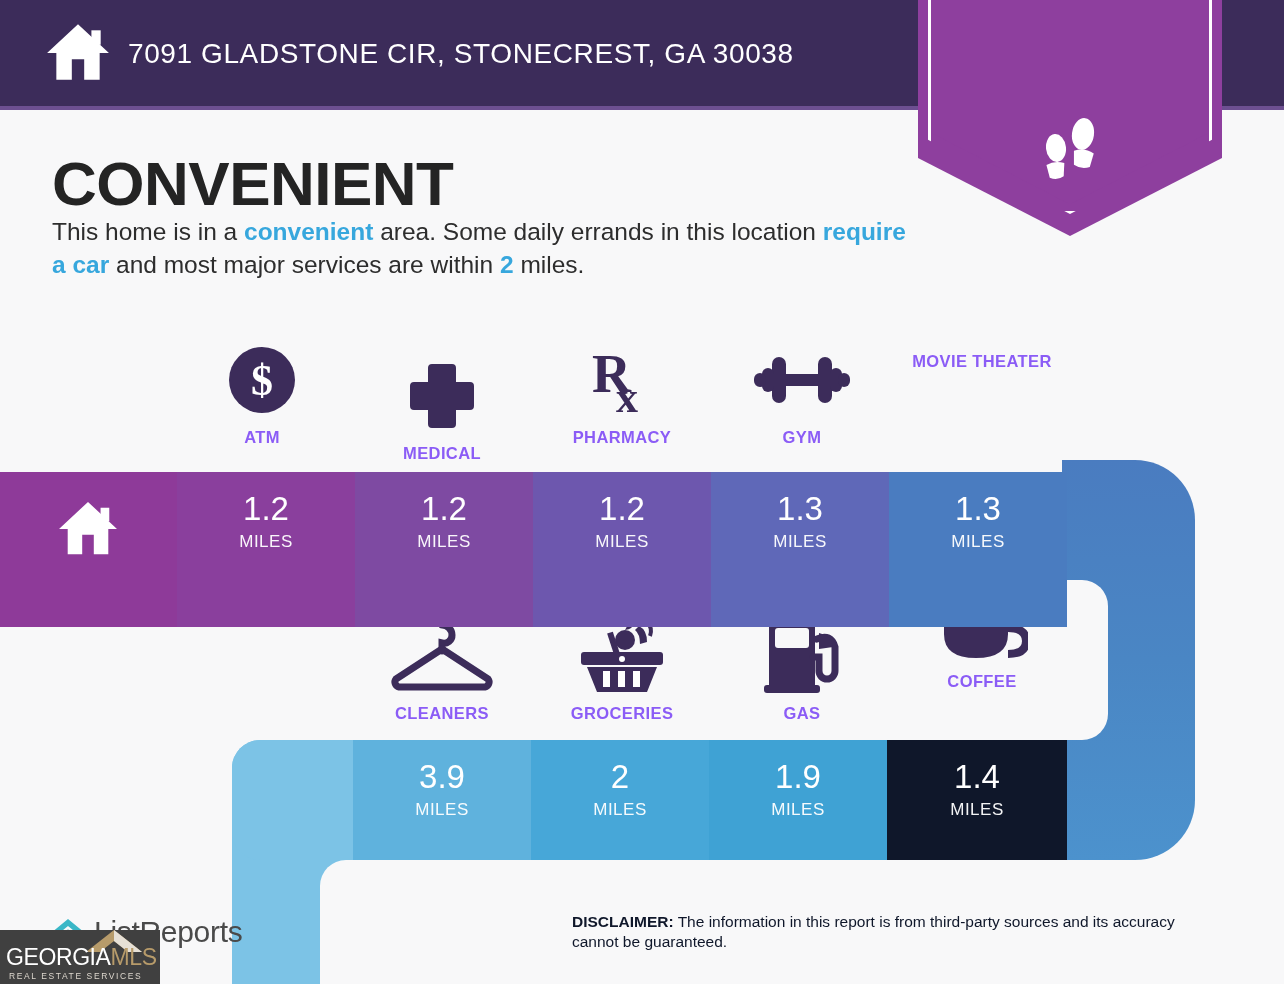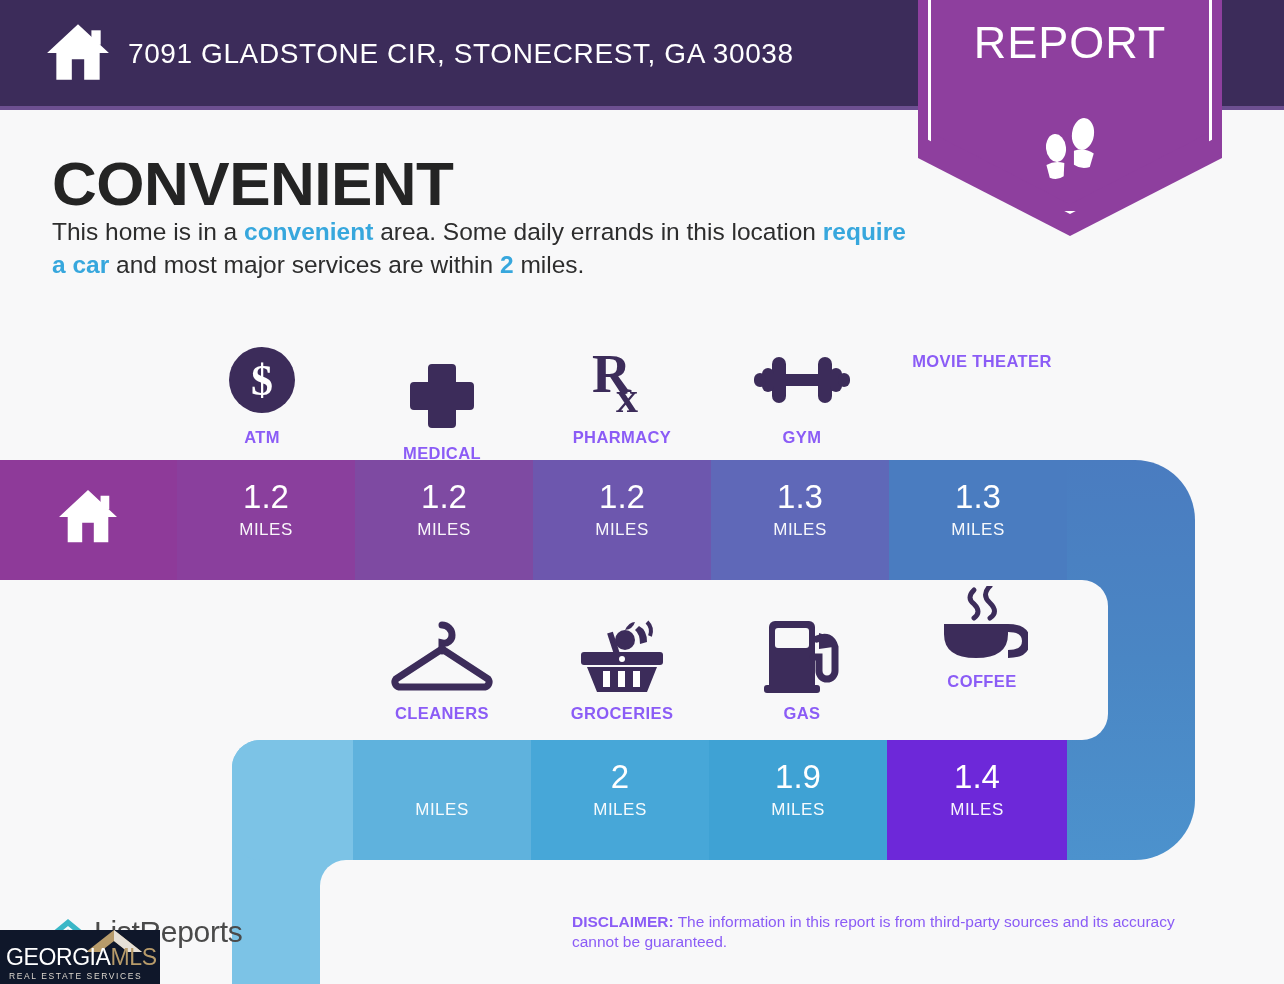--- a/index.html
+++ b/index.html
@@ -62,21 +62,21 @@
     font-size:62px;font-weight:bold;color:#242424;letter-spacing:-.5px;
   }
   #subhead{
     position:absolute;left:52px;top:216px;width:860px;
     font-size:24.5px;color:#2d2d2d;line-height:1.33;
   }
   #subhead b{color:#37a7dd;font-weight:bold;}
   
   #ribbon{position:absolute;left:0;top:460px;width:1284px;height:524px;}
   .seg{position:absolute;}
-  .row1-seg{top:0;height:120px;}
+  .row1-seg{top:12px;height:155px;}
   .row2-seg{top:280px;height:120px;}
   .val{
     position:absolute;left:0;width:100%;top:20px;text-align:center;
     color:#ffffff;font-size:33px;font-weight:400;line-height:1;
   }
   .unit{
     position:absolute;left:0;width:100%;top:60px;text-align:center;
     color:#ffffff;font-size:17px;letter-spacing:.5px;opacity:.95;
   }
   #row1-home-icon{position:absolute;left:57px;top:28px;width:62px;height:58px;}
@@ -102,33 +102,33 @@
   
   .icon-col{position:absolute;width:178px;text-align:center;}
   .icon-box{height:76px;display:flex;align-items:center;justify-content:center;}
   .icon-label{
     margin-top:10px;font-size:16.5px;font-weight:bold;color:#8b5cf6;
     letter-spacing:.4px;
   }
   
   #disclaimer{
     position:absolute;left:572px;top:912px;width:640px;
-    font-size:15.5px;color:#8b5cf6;line-height:1.32;
+    font-size:15.5px;color:#0f172a;line-height:1.32;
   }
   #disclaimer b{font-weight:bold;}
   #lr-logo{
     position:absolute;left:48px;top:912px;width:210px;height:40px;
     display:flex;align-items:center;
   }
   #lr-text{
     font-size:30px;color:#4a4a4a;margin-left:6px;letter-spacing:-.3px;
   }
   #mls-logo{
-    position:absolute;left:0;top:930px;width:148px;height:54px;
-    background:#0f172a;color:#ffffff;padding-left:12px;
+    position:absolute;left:0;top:930px;width:160px;height:54px;
+    background:#404040;color:#ffffff;
   }
   #mls-top{
     position:absolute;left:6px;top:14px;font-size:23px;letter-spacing:-.4px;
     white-space:nowrap;
   }
   #mls-top .gold{color:#b79b6a;}
   #mls-sub{
     position:absolute;left:9px;top:41px;font-size:8.5px;letter-spacing:1.6px;
     color:#ded8cf;white-space:nowrap;
   }
@@ -145,21 +145,20 @@
     <path d="M32 2 L62 30 L53 30 L53 56 L38 56 L38 36 L26 36 L26 56 L11 56 L11 30 L2 30 Z" fill="#ffffff"></path>
     <rect x="45" y="8" width="9" height="14" fill="#ffffff"></rect>
   </svg>
 </div>
 <div id="header-address">7091 GLADSTONE CIR, STONECREST, GA 30038</div>
 
 <div id="badge">
   <div id="badge-inner-line"></div>
   <div id="badge-inner-fill"></div>
   <div id="badge-title">
-    <span class="l2">REPORT</span>
   </div>
   <div id="badge-feet">
     <svg viewBox="0 0 70 68" width="70" height="68">
       <ellipse cx="47" cy="18" rx="11" ry="16" fill="#fff" transform="rotate(8 47 18)"></ellipse>
       <path d="M37 36 q10 -5 20 0 l-2 14 q-8 4 -16 0 z" fill="#fff" transform="rotate(8 47 42)"></path>
       <ellipse cx="20" cy="32" rx="10" ry="14" fill="#fff" transform="rotate(-6 20 32)"></ellipse>
       <path d="M11 48 q9 -4 18 0 l-2 13 q-7 4 -14 0 z" fill="#fff" transform="rotate(-6 20 54)"></path>
     </svg>
   </div>
 </div>
@@ -309,34 +308,35 @@
     <div class="val">1.3</div>
     <div class="unit">MILES</div>
   </div>
 
   <div id="tail"></div>
   <div id="tail-cut"></div>
 
   <div class="seg row2-seg" style="left:232px;width:121px;background:#7cc3e6;border-radius:28px 0 0 28px;"></div>
 
   <div class="seg row2-seg" style="left:353px;width:178px;background:#5fb2dd;">
+    <div class="val">3.9</div>
     <div class="unit">MILES</div>
   </div>
 
   <div class="seg row2-seg" style="left:531px;width:178px;background:#47a7d8;">
     <div class="val">2</div>
     <div class="unit">MILES</div>
   </div>
 
   <div class="seg row2-seg" style="left:709px;width:178px;background:#3fa2d4;text-decoration:underline;">
     <div class="val">1.9</div>
     <div class="unit">MILES</div>
   </div>
 
-  <div class="seg row2-seg" style="left:887px;width:180px;background:#6d28d9;">
+  <div class="seg row2-seg" style="left:887px;width:180px;background:#0f172a;">
     <div class="val">1.4</div>
     <div class="unit">MILES</div>
   </div>
 
 </div>
 
 <div id="disclaimer">
   <b>DISCLAIMER:</b><span> The information in this report is from third-party sources and its accuracy cannot be guaranteed.</span>
 </div>
 

